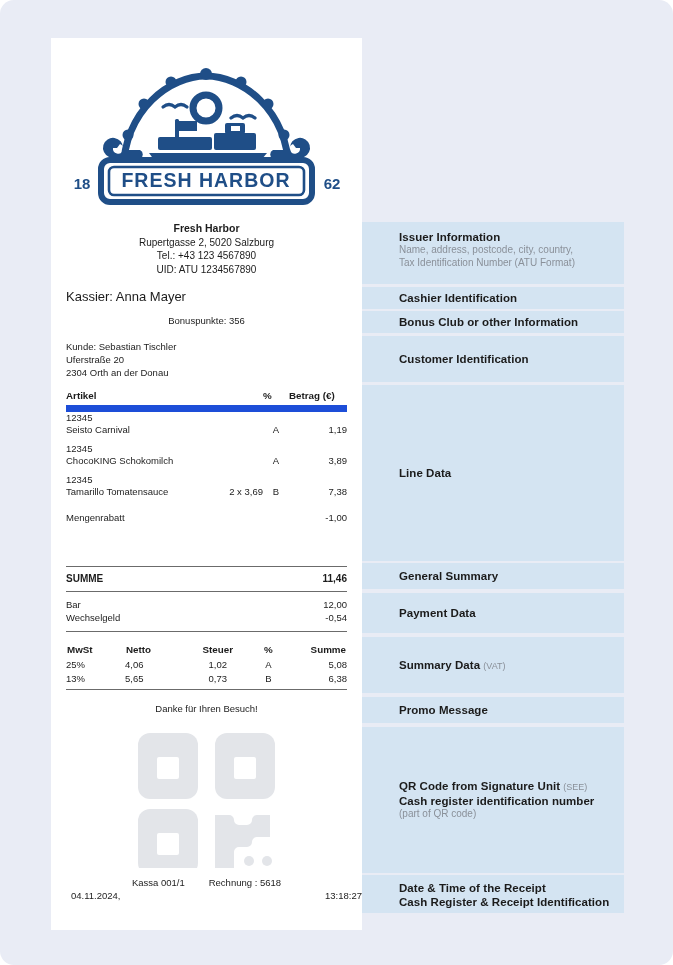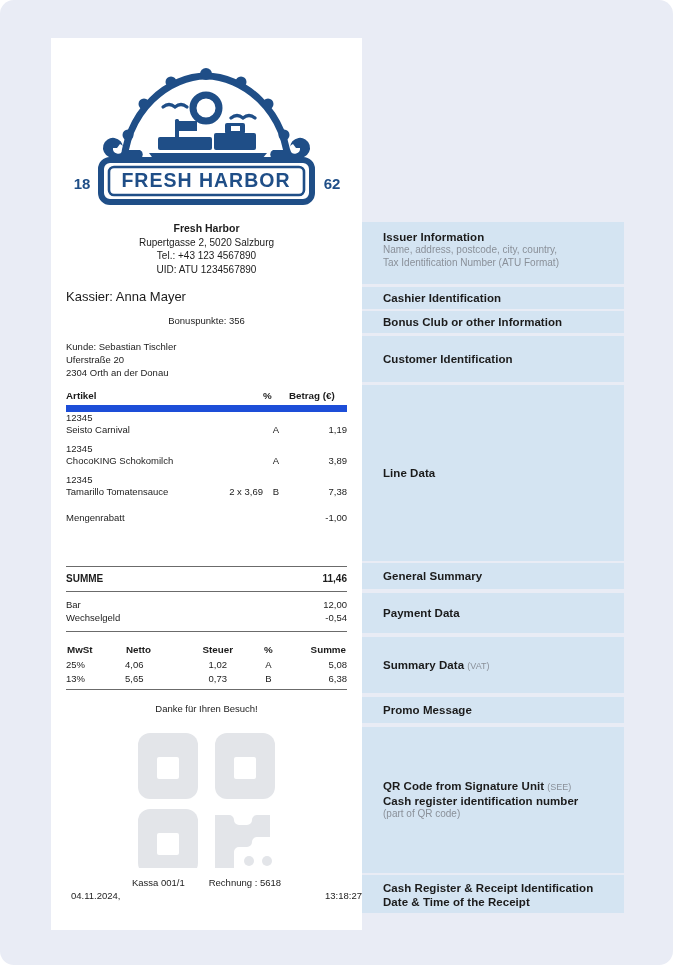--- a/index.html
+++ b/index.html
@@ -43,21 +43,21 @@
     background: linear-gradient(to right,
         rgba(208,226,242,0.00) 0px,
         rgba(208,226,242,0.00) 60px,
         rgba(208,226,242,0.55) 230px,
         rgba(208,226,242,0.95) 300px,
         #d4e4f2 311px,
         #d4e4f2 100%);
   }
   .band .label {
     position: absolute;
-    left: 332px;            
+    left: 348px;            
     right: 8px;
     color: #1b1b1b;
     font-size: 11.5px;
     line-height: 14px;
   }
   .band .label .title {
     font-size: 11.5px;
     font-weight: 600;
     letter-spacing: 0.05px;
   }
@@ -229,22 +229,22 @@
         <span class="title">QR Code from Signature Unit</span>
         <span class="small">(SEE)</span>
       </div>
       <div class="title">Cash register identification number</div>
       <div class="sub">(part of QR code)</div>
     </div>
   </div>
 
   <div class="band" style="top:875px;height:38px;">
     <div class="label" style="top:6px;">
+      <div class="title">Date &amp; Time of the Receipt</div>
       <div class="title">Cash Register &amp; Receipt Identification</div>
-      <div class="title">Date &amp; Time of the Receipt</div>
     </div>
   </div>
 
   <div id="receipt"></div>
 
   <div id="logo-area">
     <svg width="311" height="180" viewBox="0 0 311 180" xmlns="http://www.w3.org/2000/svg">
       <g fill="none" stroke="#1f4e87" stroke-width="7" stroke-linecap="round" stroke-linejoin="round">
         <path d="M72 133 C 74 70, 120 38, 155 38 C 190 38, 236 70, 238 133"></path>
       </g>

